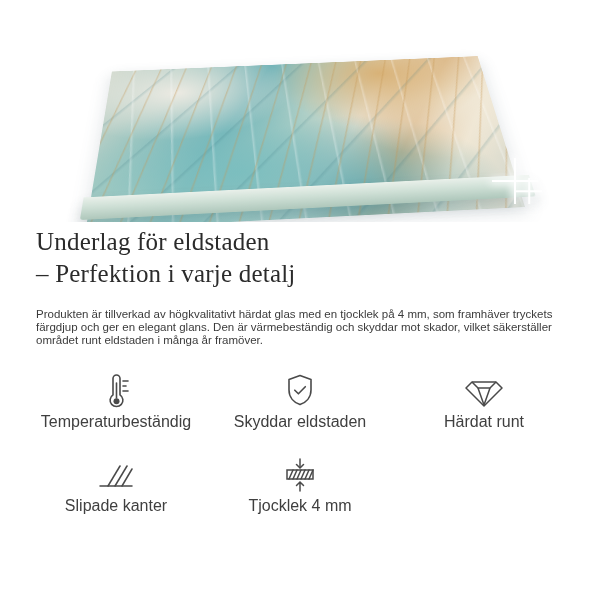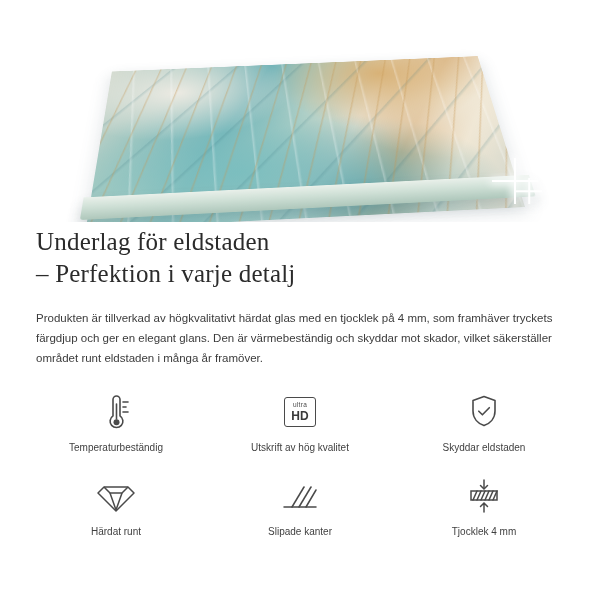--- a/index.html
+++ b/index.html
@@ -85,21 +85,21 @@
     line-height: 32px;
     font-weight: 400;
     color: #2b2b2b;
     padding: 16px 36px 0 36px;
     letter-spacing: .2px;
   }
   .headline .l2 { display: block; }
   .body-copy {
     padding: 18px 36px 0 36px;
     font-size: 11.5px;
-    line-height: 20px;
+    line-height: 13px;
     color: #3b3b3b;
   }
 
   
   .features {
     display: grid;
     grid-template-columns: repeat(3, 1fr);
     row-gap: 6px;
     padding: 22px 24px 0 24px;
   }
@@ -110,22 +110,21 @@
     justify-content: flex-start;
     height: 78px;
   }
   .feature .glyph {
     height: 44px;
     display: flex;
     align-items: center;
     justify-content: center;
   }
   .feature .caption {
-    margin-top: 8px;
-    font-size: 10px;
+    font-size: 16px;
     color: #3f3f3f;
     text-align: center;
   }
   .ultrahd-box {
     width: 32px; height: 30px;
     border: 1.6px solid #4a4a4a;
     border-radius: 3px;
     display: flex; flex-direction: column;
     align-items: center; justify-content: center;
     line-height: 1;
@@ -166,29 +165,20 @@
             <line x1="17.5" y1="12" x2="17.5" y2="27"></line>
             <circle cx="17.5" cy="30.2" r="3" fill="#4a4a4a" stroke="none"></circle>
             <line x1="24" y1="10" x2="29" y2="10"></line>
             <line x1="24" y1="15" x2="27" y2="15"></line>
             <line x1="24" y1="20" x2="29" y2="20"></line>
           </svg>
         </span>
         <span class="caption">Temperaturbeständig</span>
       </div>
 
-      <div class="feature">
-        <span class="glyph">
-          <span class="ultrahd-box">
-            <span class="u">ultra</span>
-            <span class="hd">HD</span>
-          </span>
-        </span>
-        <span class="caption">Utskrift av hög kvalitet</span>
-      </div>
 
       <div class="feature">
         <span class="glyph">
           <svg width="34" height="40" viewBox="0 0 34 40" fill="none" stroke="#4a4a4a" stroke-width="1.6" stroke-linecap="round" stroke-linejoin="round">
             <path d="M17 4.5l11 4v10.5c0 7.2-4.8 12.4-11 14.6-6.2-2.2-11-7.4-11-14.6V8.5l11-4z"></path>
             <path d="M11.8 19.2l3.6 3.6 6.9-7.1"></path>
           </svg>
         </span>
         <span class="caption">Skyddar eldstaden</span>
       </div>

